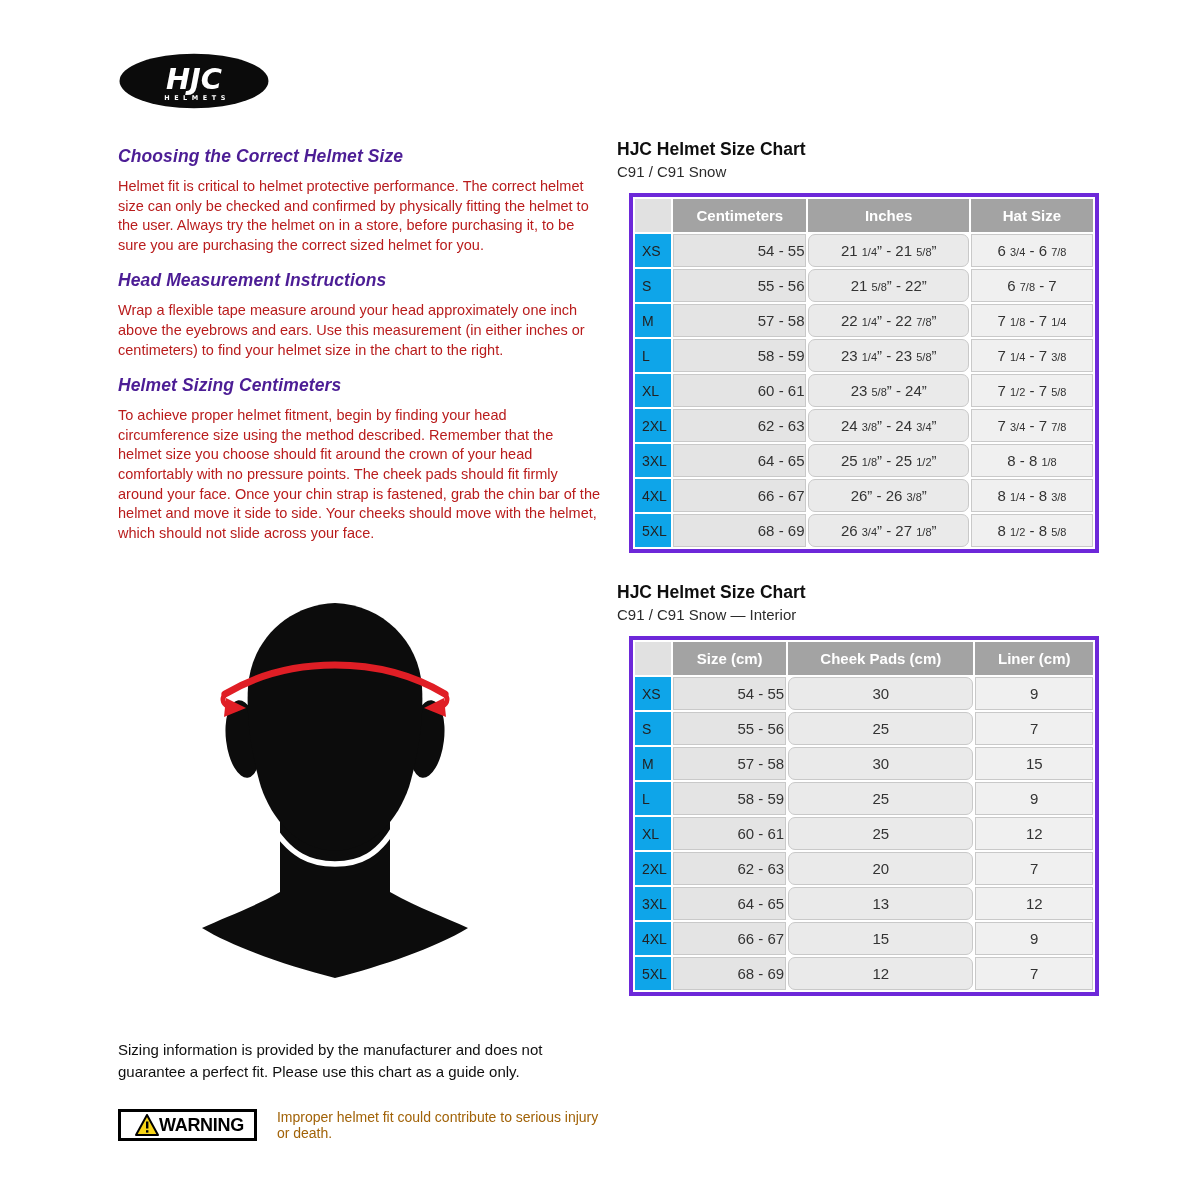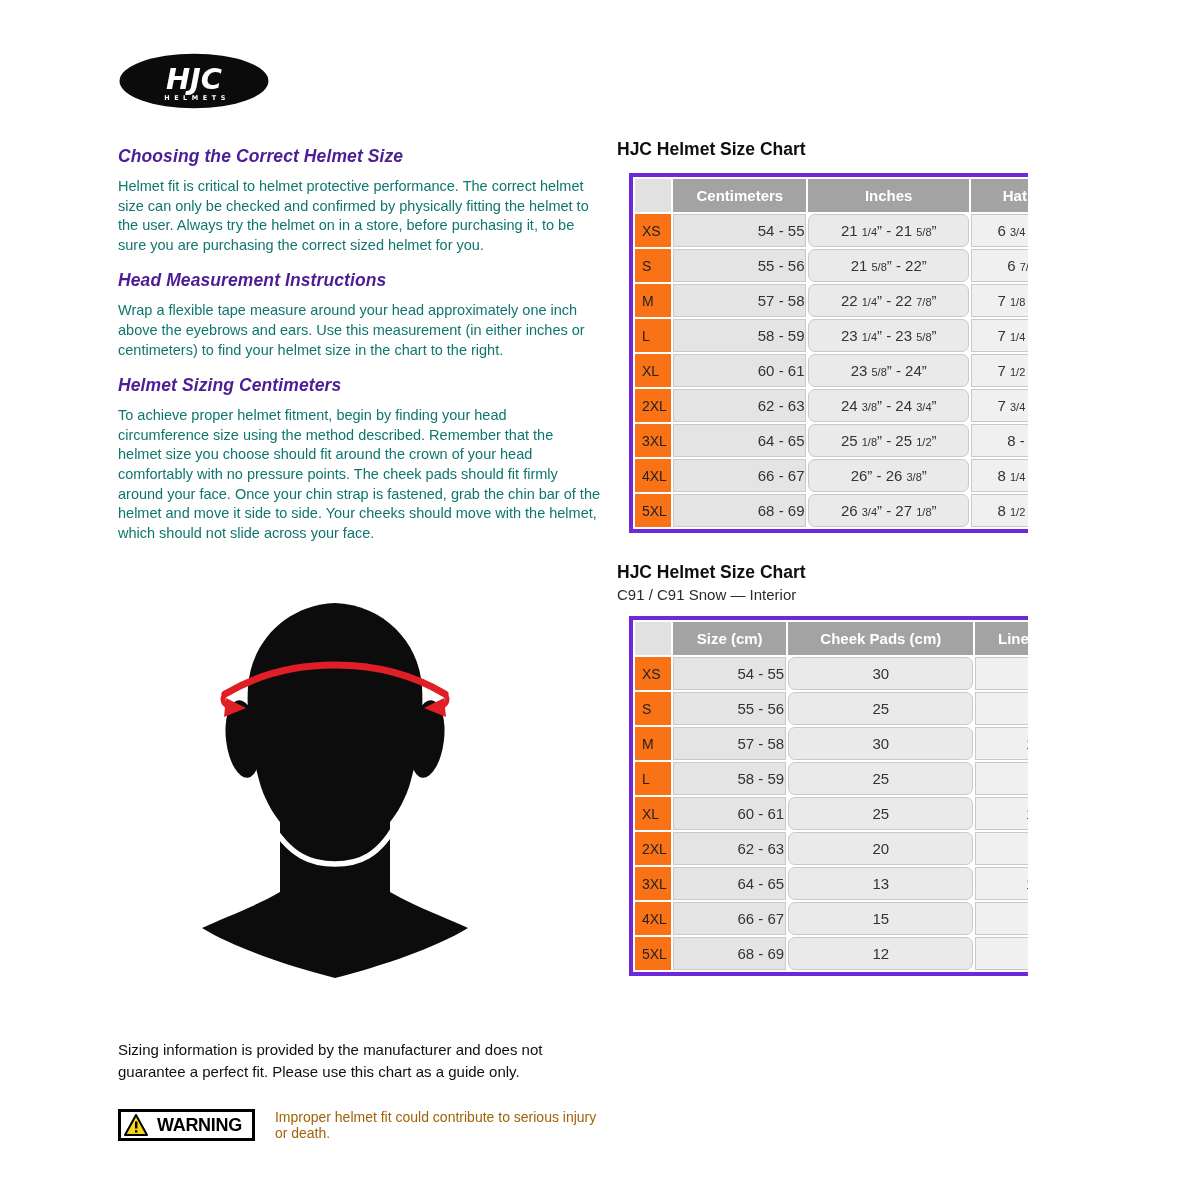--- a/index.html
+++ b/index.html
@@ -1,39 +1,39 @@
 <!DOCTYPE html>
 <html><head>
 <meta charset="utf-8">
 <style>
   html,body { margin:0; padding:0; background:#ffffff; }
   .page {
-    position:relative; width:1028px; height:1200px; background:#ffffff;
+    position:relative; width:1200px; height:1200px; background:#ffffff;
     font-family:"Liberation Sans", sans-serif; color:#1e1e1e; overflow:hidden;
   }
   
   .left-col { position:absolute; left:118px; top:52px; width:482px; }
   .logo { display:block; width:152px; height:58px; }
   .section-heading {
     font-size:17.5px; font-weight:700; color:#4c1d95;
     margin:15px 0 10px 0; letter-spacing:.1px;font-style:italic;
   }
   .section-heading.first { margin-top:36px; }
   .section-body {
-    font-size:14.5px; line-height:19.6px; color:#0f766e; margin:0;
+    font-size:14.5px; line-height:19.6px; color:#b91c1c; margin:0;
   }
   .head-figure { display:block; width:460px; height:430px; margin:24px 0 0 12px; }
   .disclaimer {
     font-size:15px; line-height:22px; font-weight:400; color:#0f0f0f;
     margin:42px 0 0 0; width:470px;
   }
   .warning-row { display:flex; align-items:center; margin-top:26px; }
   .warning-badge {
-    display:inline-flex; align-items:center; gap:9px;
-    border:3px solid #000; background:#fff; padding:2px 10px 2px 3px;
+    display:inline-flex; align-items:center; gap:0;
+    border:3px solid #000; background:#fff; padding:2px 10px 2px 14px;
   }
   .warning-badge .wlabel {
     font-size:18px; font-weight:700; color:#000; letter-spacing:-0.3px;
   }
   .warning-text { font-size:14px; color:#a16207; margin-left:20px; }
   
   .right-col { position:absolute; left:617px; top:139px; width:474px; }
   .chart-block2 { margin-top:29px; }
   .chart-title { font-size:17.5px; font-weight:700; color:#0f0f0f; margin:0; }
   .chart-subtitle { font-size:15px; color:#2b2b2b; margin:3px 0 0 0; }
@@ -41,21 +41,21 @@
     border-collapse:separate; border-spacing:2px; table-layout:fixed;
     width:470px; margin-top:13px; border:4px solid #6d28d9; background:#fff;margin-left:12px;
   }
   table.size-chart th, table.size-chart td { overflow:hidden; }
   th.col-header {
     background:#a3a3a3; color:#ffffff; font-weight:700; font-size:15px;
     height:31px; text-align:center;
   }
   th.corner { background:#e1e1e1; }
   th.rowlabel {
-    background:#f97316; font-weight:400; font-size:14px; color:#222;
+    background:#0ea5e9; font-weight:400; font-size:14px; color:#222;
     text-align:left; padding-left:7px; height:29px;
   }
   td.val {
     border:1px solid #c9c9c9; text-align:center; font-size:15px; color:#333;
     height:29px;
   }
   td.c1 { background:#e4e4e4;text-align:right; }
   td.c2 { background:#eaeaea;border-radius:7px; }
   td.c3 { background:#f0f0f0; }
   .fr { font-size:11px; }
@@ -125,20 +125,21 @@
         <span class="wlabel">WARNING</span>
       </span>
       <span class="warning-text">Improper helmet fit could contribute to serious injury or death.</span>
     </div>
   </div>
 
   <div class="right-col">
 
     <div class="chart-block">
       <h3 class="chart-title">HJC Helmet Size Chart</h3>
+      <div class="chart-subtitle">C91 / C91 Snow</div>
       <table class="size-chart">
         <colgroup>
             <col style="width:8%">
             <col style="width:29.5%">
             <col style="width:35.5%">
             <col style="width:27%">
           </colgroup>
       <thead>
             <tr>
               <th class="corner col-header"></th>

